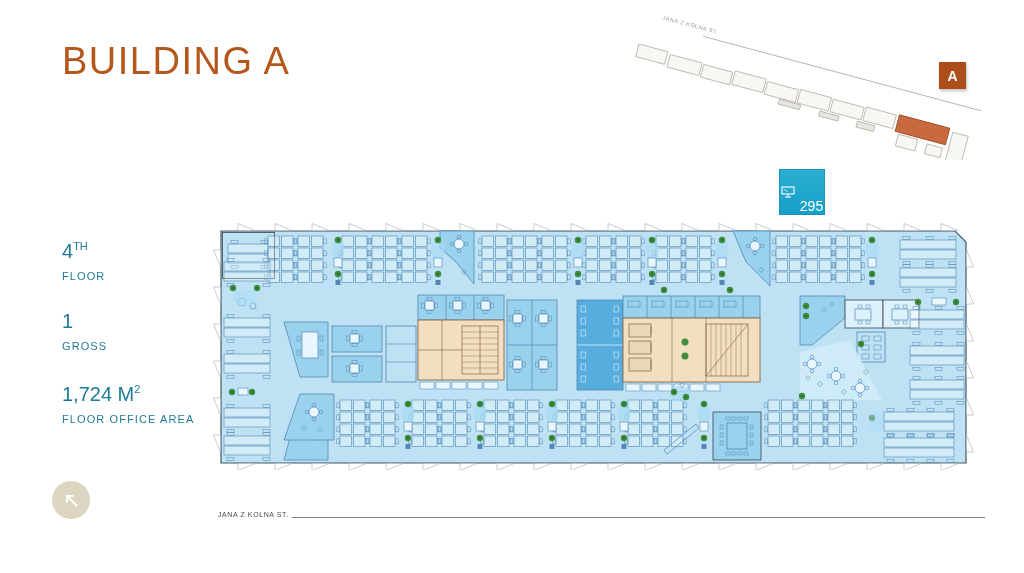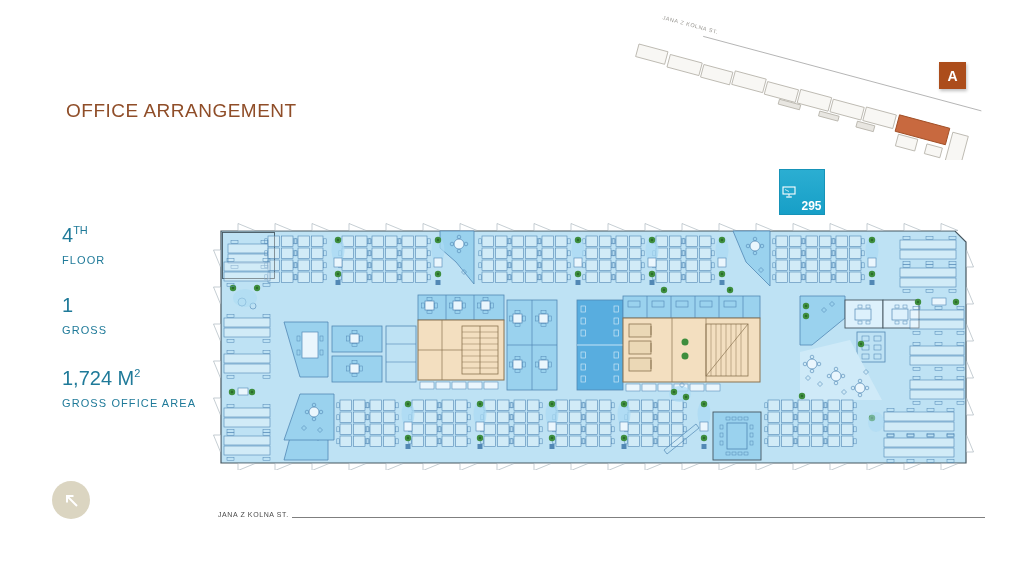--- a/index.html
+++ b/index.html
@@ -3,57 +3,57 @@
 <meta charset="utf-8">
 <style>
   html,body{margin:0;padding:0;background:#fff;}
   .slide{position:relative;width:1024px;height:573px;background:#ffffff;overflow:hidden;
          font-family:"Liberation Sans",sans-serif;}
   .title{position:absolute;left:62px;top:40px;margin:0;font-size:38px;font-weight:400;
          letter-spacing:1.5px;color:#B4571B;}
   .subtitle{position:absolute;left:66px;top:100px;margin:0;font-size:19px;font-weight:400;
          letter-spacing:.5px;color:#8F4D28;}
   .stat{position:absolute;left:62px;color:#1F7A99;}
-  .stat .value{font-size:20px;line-height:1;}
+  .stat .value{font-size:20px;line-height:1;margin-top:16px;}
   .stat .value sup{font-size:11px;}
   .stat .label{margin-top:9px;font-size:11px;letter-spacing:1.1px;}
   .badge{position:absolute;left:779px;top:169px;width:46px;height:46px;
          background:linear-gradient(180deg,#2BAED2,#179FC7);border:1px solid #1693B8;
          display:flex;align-items:center;justify-content:center;gap:4px;box-sizing:border-box;}
-  .badge .count{color:#fff;font-size:12px;font-weight:bold;margin-top:27px;}
+  .badge .count{color:#fff;font-size:14px;font-weight:normal;margin-top:27px;}
   .siteplan{position:absolute;left:625px;top:0;width:399px;height:160px;}
   .marker-a{position:absolute;left:314px;top:62px;width:27px;height:27px;background:#AC4D1B;
          color:#fff;font-size:14px;font-weight:bold;display:flex;align-items:center;
          justify-content:center;box-shadow:1px 2px 3px rgba(0,0,0,.25);}
   .plan-wrap{position:absolute;left:212px;top:222px;width:763px;height:248px;}
   .street-bottom{position:absolute;left:218px;top:511px;font-size:7px;letter-spacing:.6px;
          color:#4a4a4a;}
   .street-line{position:absolute;left:292px;top:517px;width:693px;height:1px;background:#7f7f7f;}
   .back-btn{position:absolute;left:52px;top:481px;width:38px;height:38px;border-radius:50%;
          background:#DBD5C1;border:none;cursor:pointer;display:flex;align-items:center;
          justify-content:center;padding:0;}
 </style>
 </head>
 <body>
 
 <div class="slide">
 
-  <h2 class="subtitle">OFFICE ARRANGEMENT</h2>
+  <h1 class="title">BUILDING A</h1>
 
   <div class="stat" style="top:225px">
     <div class="value"><span>4</span><sup>TH</sup></div>
     <div class="label">FLOOR</div>
   </div>
   <div class="stat" style="top:295px">
     <div class="value"><span>1</span><sup></sup></div>
     <div class="label">GROSS</div>
   </div>
   <div class="stat" style="top:368px">
     <div class="value"><span>1,724 M</span><sup>2</sup></div>
-    <div class="label">GROSS OFFICE AREA</div>
+    <div class="label">FLOOR OFFICE AREA</div>
   </div>
 
   <div class="siteplan">
     <svg width="399" height="160" viewBox="0 0 399 160">
       <g transform="translate(14,44) rotate(15)">
         <line x1="60" y1="-24" x2="348" y2="-24" stroke="#aaaaaa" stroke-width="0.8"></line>
         <text x="16" y="-30" font-size="5.5" letter-spacing="0.6" fill="#979590">JANA Z KOLNA ST.</text>
         <g stroke="#B5B1A8" stroke-width="0.8" fill="#F8F7F4">
           <rect x="0" y="0" width="30" height="13"></rect>
             <rect x="33" y="2" width="33" height="13"></rect>

